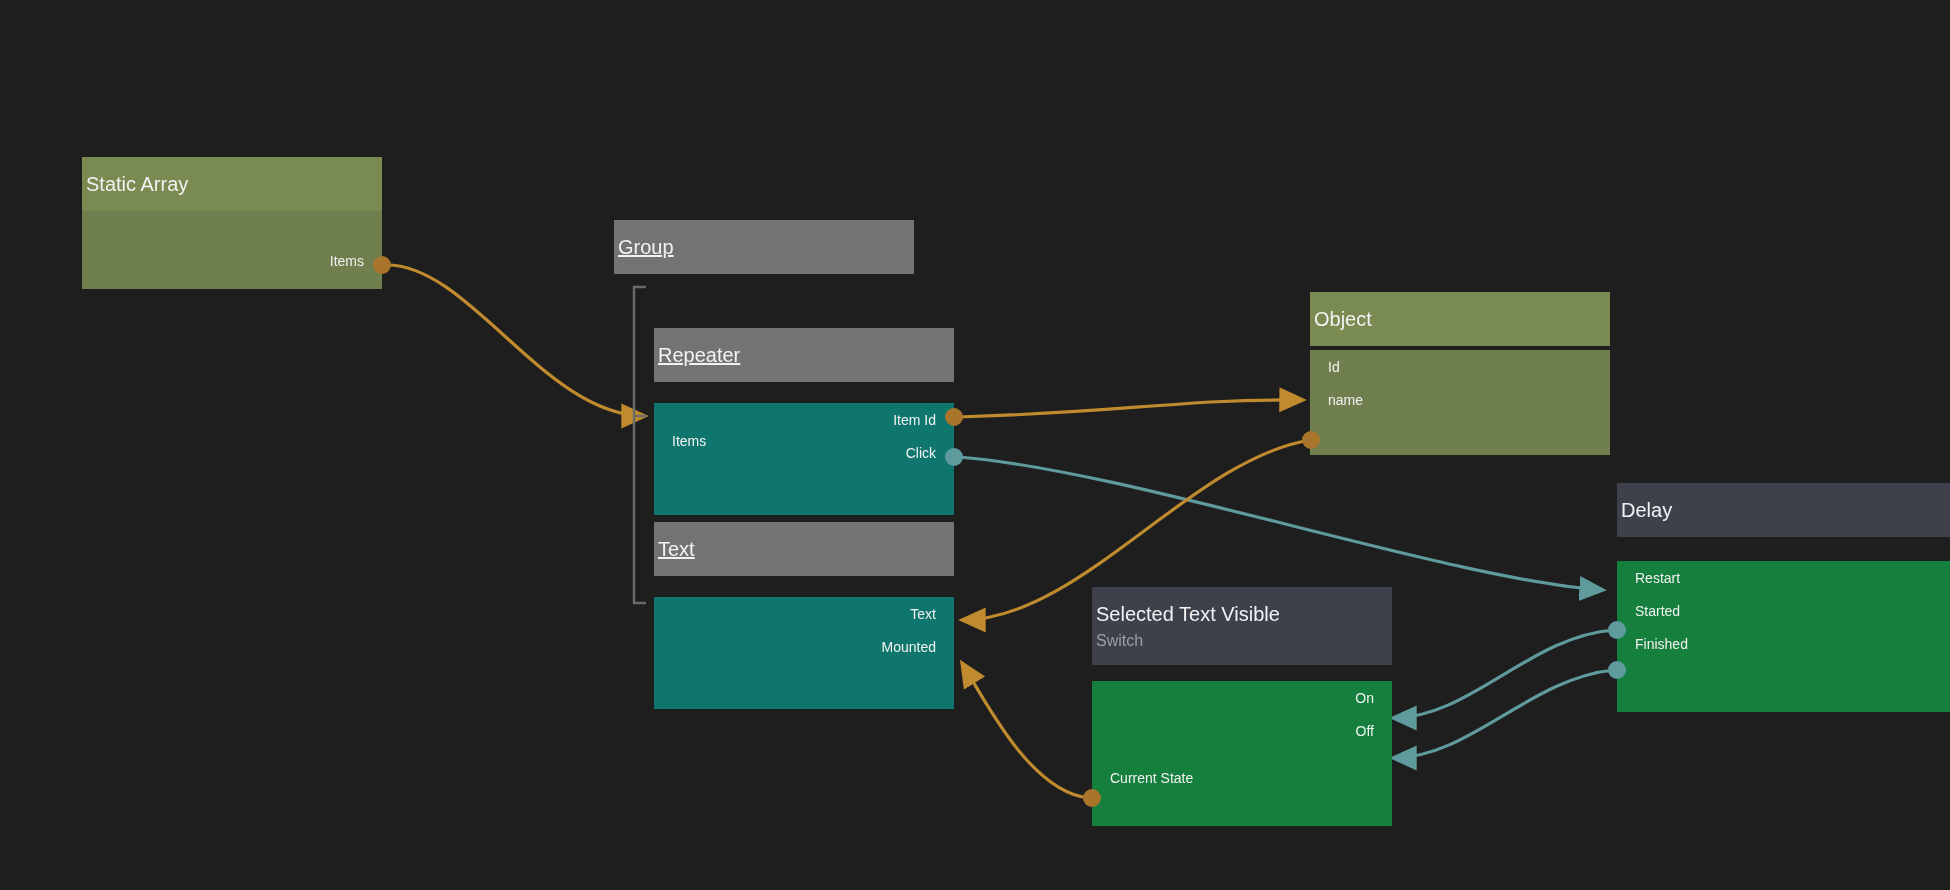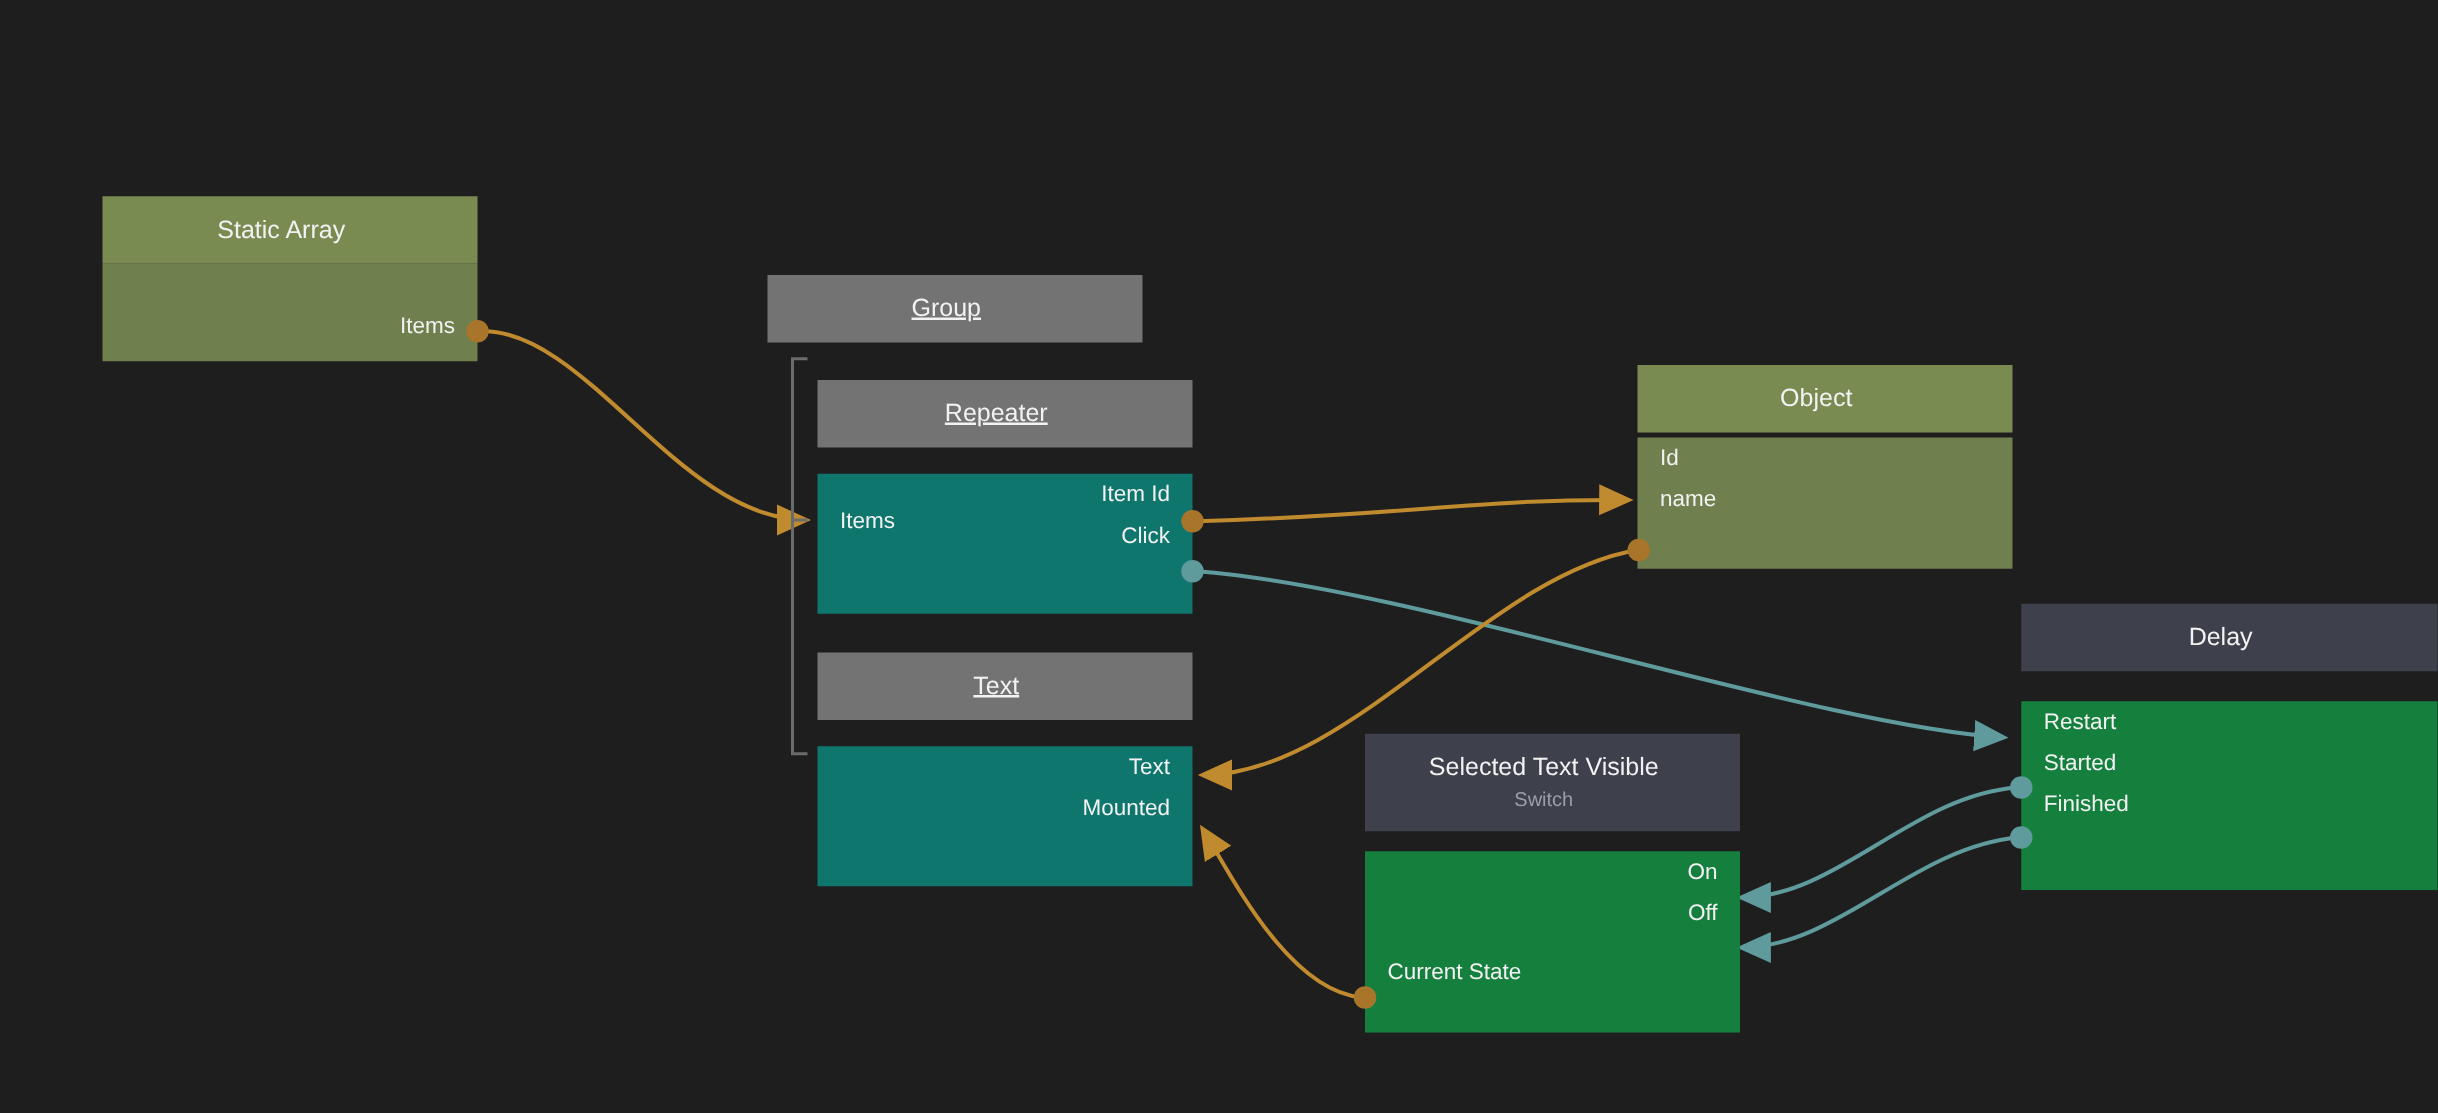--- a/index.html
+++ b/index.html
@@ -33,41 +33,40 @@
     z-index: 3;
     box-sizing: border-box;
   }
   .node .hdr {
     box-sizing: border-box;
     padding: 14px 18px 14px 4px;
     color: #f2f2f2;
     font-size: 20px;
     line-height: 26px;
     white-space: nowrap;
-    text-align: center;
   }
   .node .hdr .sub {
     display: block;
     color: #9a9ea6;
     font-size: 16px;
     line-height: 24px;
     margin-top: 2px;
   }
   .node .body {
     box-sizing: border-box;
     position: relative;
     padding: 0;
   }
   .port {
     position: relative;
     height: 33px;
     display: flex;
     align-items: center;
     color: #f2f2f2;
-    font-size: 18px;
+    font-size: 14px;
     white-space: nowrap;
     box-sizing: border-box;
   }
   .port.left  { justify-content: flex-start; padding-left: 18px; }
   .port.right { justify-content: flex-end;  padding-right: 18px; }
   .spacer { height: 33px; }
 
   
   .n-green .hdr  { background: #7a8b52; }
   .n-green .body { background: #6f7f4d; }
@@ -134,21 +133,21 @@
       <div class="port right">
         <span>Items</span>
       </div>
     </div>
   </div>
 
   <div class="node n-blue" style="left:614px; top:220px; width:300px;">
     <div class="hdr">Group</div>
   </div>
 
-  <div class="node n-blue" style="left:654px; top:304px; width:300px;">
+  <div class="node n-blue" style="left:654px; top:328px; width:300px;">
     <div class="hdr">Repeater</div>
     <div class="body" style="height:112px; position:relative;">
       <div class="port right" style="margin-top:21px;">
         <span>Item Id</span>
       </div>
       <div class="port right">
         <span>Click</span>
       </div>
       <div class="port left" style="position:absolute; left:0; top:21px; width:100%;">
         <span>Items</span>

